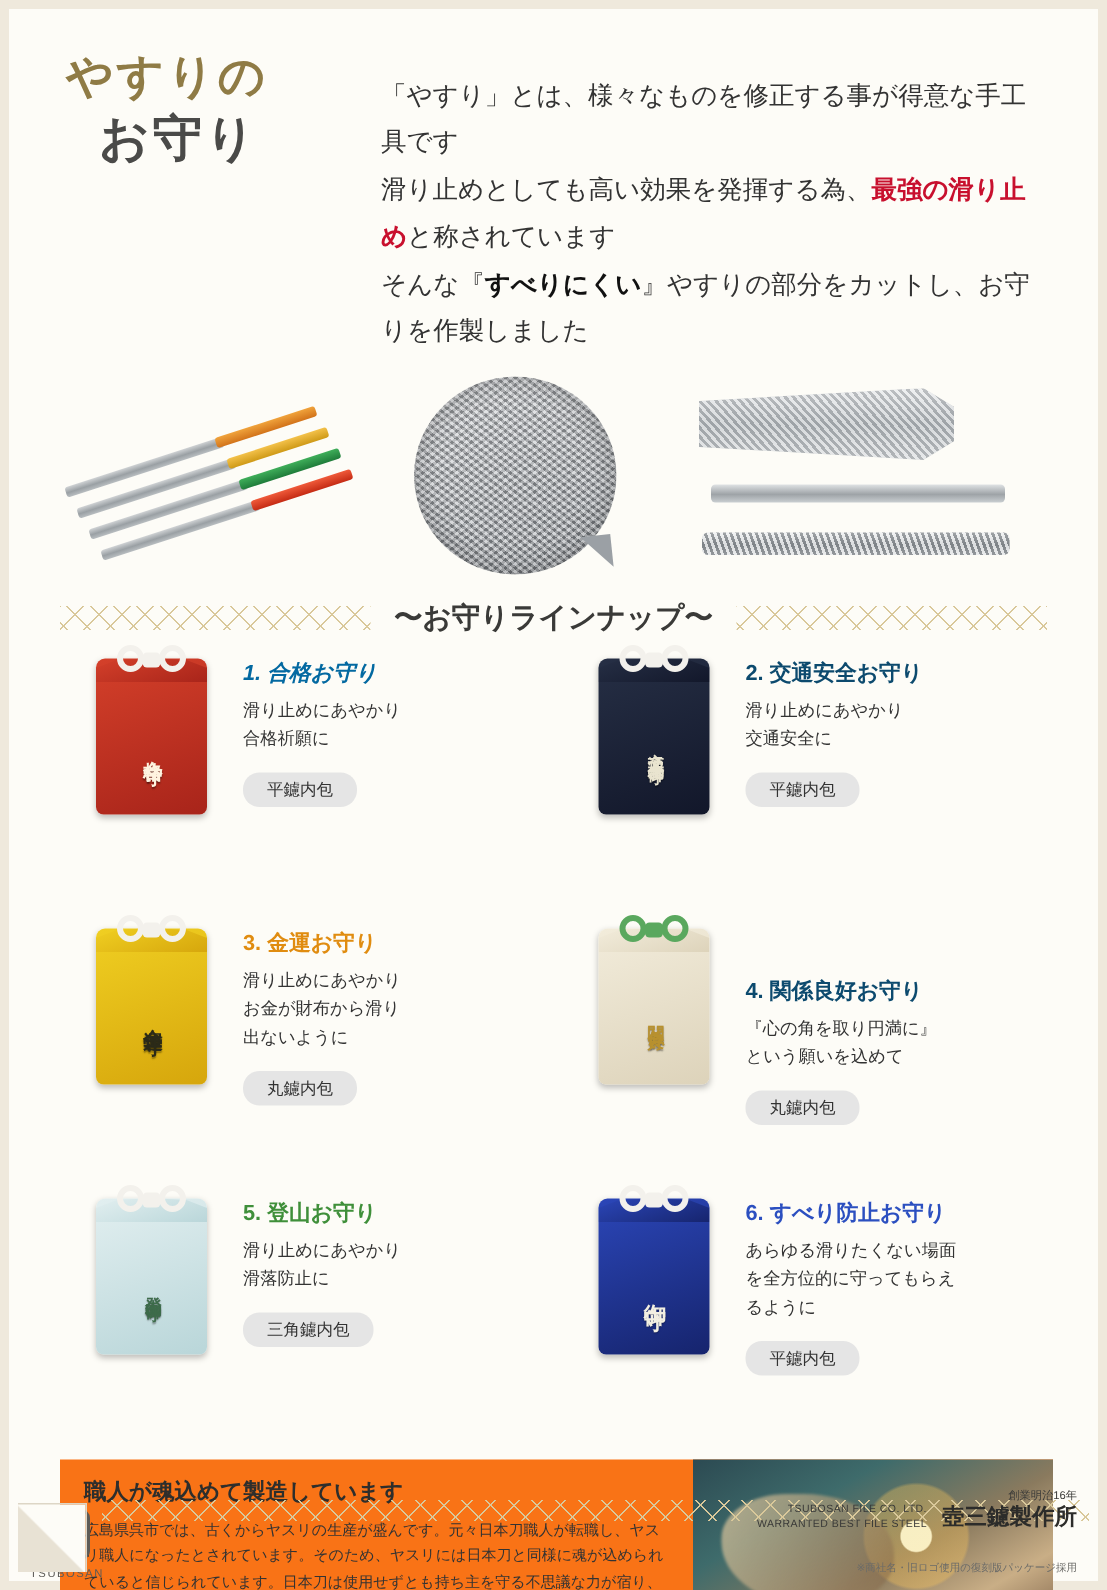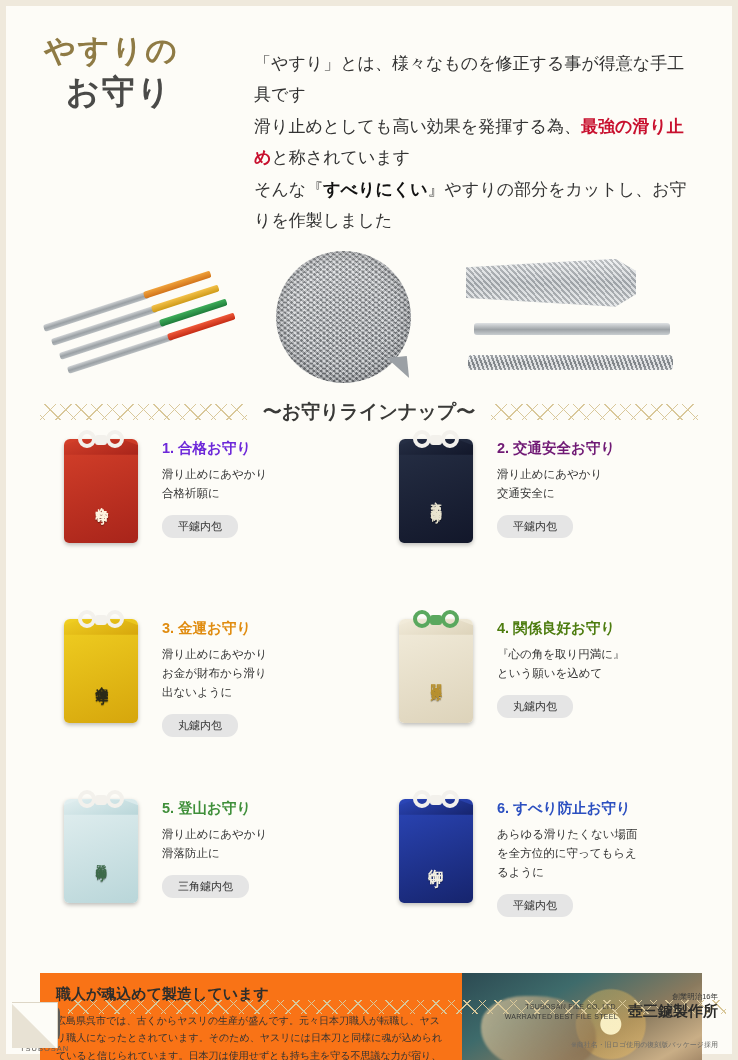--- a/index.html
+++ b/index.html
@@ -305,40 +305,40 @@
           <div class="omamori" style="background:linear-gradient(160deg,#d4402a,#a8241a);">
             <div class="om-knot">
               <div class="lp lp1"></div>
                 <div class="lp lp2"></div>
                 <div class="ctr"></div>
             </div>
             <div class="om-text" style="color:#fff4e0;">合格守</div>
           </div>
         </div>
         <div class="charm-body">
-          <div class="charm-title" style="color:#6d28d9;">1. 合格お守り</div>
+          <div class="charm-title" style="color:#0369a1;font-style:italic;">1. 合格お守り</div>
           <div class="charm-desc" style="white-space:pre-line;">滑り止めにあやかり
 合格祈願に</div>
           <div class="charm-tag">平鑢内包</div>
         </div>
       </div>
 
       <div class="charm">
         <div class="charm-img-wrap">
           <div class="omamori" style="background:linear-gradient(160deg,#262f45,#12172a);">
             <div class="om-knot">
               <div class="lp lp1"></div>
                 <div class="lp lp2"></div>
                 <div class="ctr"></div>
             </div>
             <div class="om-text" style="color:#e9e4cf;font-size:11px;">交通安全御守</div>
           </div>
         </div>
         <div class="charm-body">
-          <div class="charm-title" style="color:#701a75;">2. 交通安全お守り</div>
+          <div class="charm-title" style="color:#0c4a6e;">2. 交通安全お守り</div>
           <div class="charm-desc" style="white-space:pre-line;">滑り止めにあやかり
 交通安全に</div>
           <div class="charm-tag">平鑢内包</div>
         </div>
       </div>
 
       <div class="charm">
         <div class="charm-img-wrap">
           <div class="omamori" style="background:linear-gradient(160deg,#f0cf22,#d6a60c);">
             <div class="om-knot">
@@ -363,21 +363,21 @@
           <div class="omamori" style="background:linear-gradient(160deg,#f2ecdb,#ddd3ba);">
             <div class="om-knot">
               <div class="lp lp1" style="border-color:#5aa85e;"></div>
                 <div class="lp lp2" style="border-color:#5aa85e;"></div>
                 <div class="ctr" style="background:#5aa85e;"></div>
             </div>
             <div class="om-text" style="color:#b8912f;font-size:11px;">関係良好</div>
           </div>
         </div>
         <div class="charm-body">
-          <div class="charm-title" style="color:#4d7c0f;">4. 関係良好お守り</div>
+          <div class="charm-title" style="color:#0c4a6e;margin-top:32px;">4. 関係良好お守り</div>
           <div class="charm-desc" style="white-space:pre-line;">『心の角を取り円満に』
 という願いを込めて</div>
           <div class="charm-tag">丸鑢内包</div>
         </div>
       </div>
 
       <div class="charm">
         <div class="charm-img-wrap">
           <div class="omamori" style="background:linear-gradient(160deg,#e2eff0,#b9d6d9);">
             <div class="om-knot">

